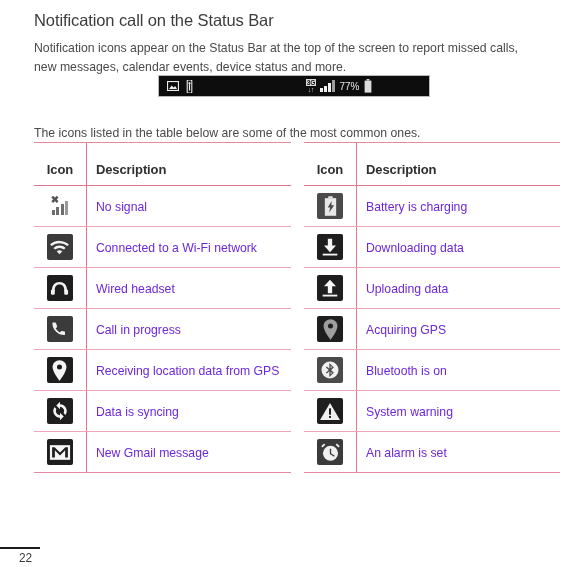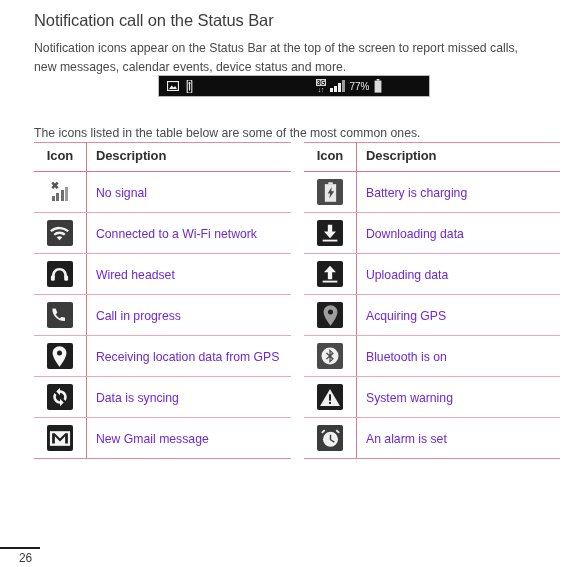--- a/index.html
+++ b/index.html
@@ -69,21 +69,21 @@
     display: flex;
     align-items: center;
     gap: 7px;
     padding-left: 8px;
   }
   .sb-spacer { flex: 1 1 auto; }
   .sb-right {
     display: flex;
     align-items: center;
     gap: 4px;
-    padding-right: 1px;
+    padding-right: 11px;
   }
   .sb-glyph {
     display: inline-flex;
     align-items: center;
     justify-content: center;
   }
   .sb-text {
     color: #e9e9e9;
     font-size: 10.5px;
     transform: scaleX(0.95);
@@ -127,21 +127,21 @@
   .tbl-left  { left: 34px;  width: 257px; }
   .tbl-right { left: 304px; width: 256px; }
 
   .tbl tr.head-row th {
     border-top: 1.3px solid #e4899f;
     border-bottom: 1.6px solid #e0738f;
     font-weight: bold;
     font-size: 13px;
     color: #2f2f2f;
     text-align: left;
-    padding: 2px 0 6px 9px;
+    padding: 16px 0 6px 9px;
     height: 20px;
     letter-spacing: -0.1px;
   }
   .tbl tr.data-row td {
     border-bottom: 1.1px solid #eda5b7;
     padding: 0;
     height: 40px;
     vertical-align: middle;
   }
   .tbl tr.data-row:last-child td {
@@ -501,13 +501,13 @@
       </span>
     </td>
     <td class="col-desc">
       <span class="desc-text">An alarm is set</span>
     </td>
   </tr>
 </tbody>
   </table>
 
 <div class="footer-rule"></div>
-<div class="page-number">26</div>
+<div class="page-number">22</div>
 
 </body></html>

